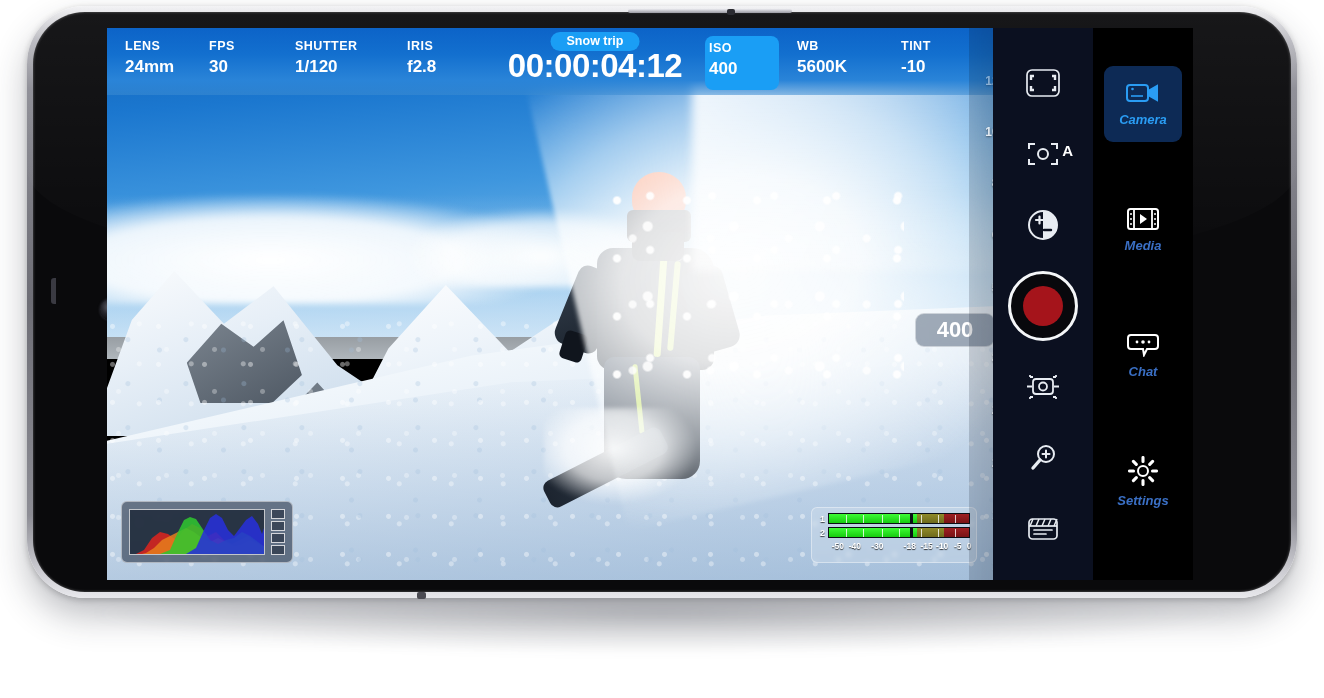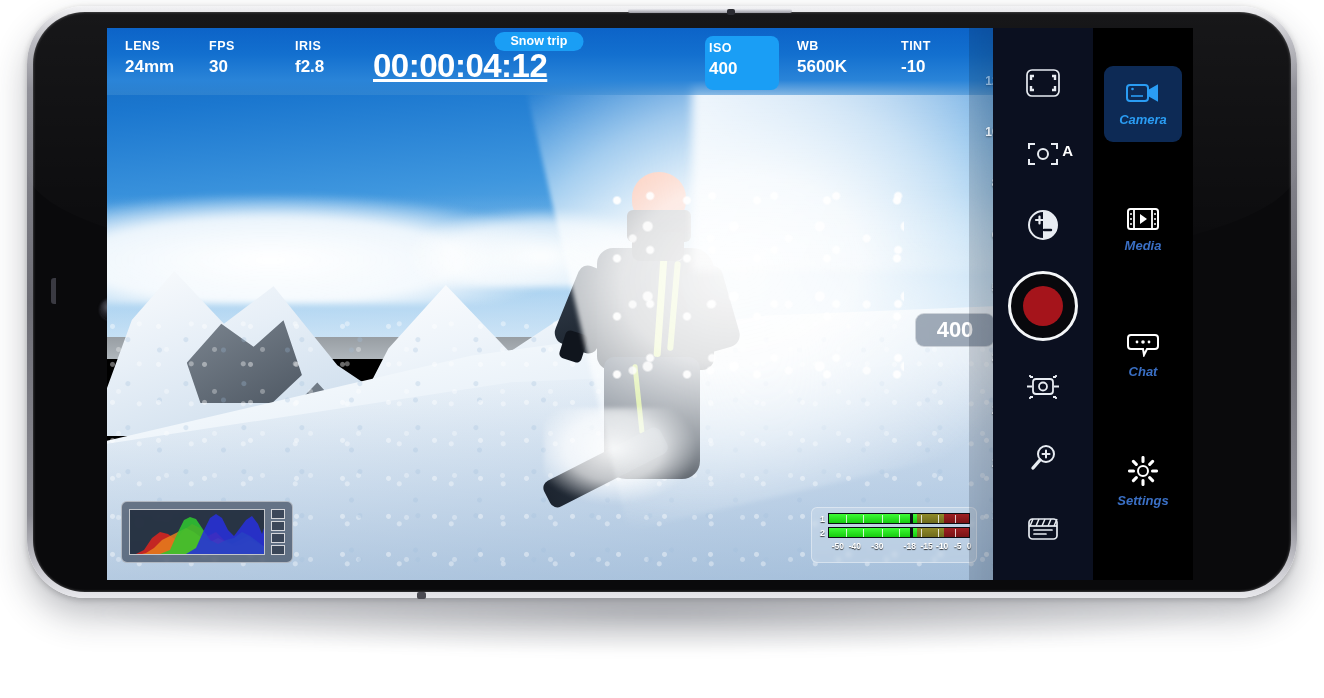--- a/index.html
+++ b/index.html
@@ -238,21 +238,21 @@
     color:#ffffff;
   }
   .hud-value {
     font-size:17px; font-weight:bold; line-height:26px; color:#ffffff;
     margin-top:1px;
   }
   #f-lens  { margin-left:18px; width:84px; }
   #f-fps   { width:86px; }
   #f-shut  { width:112px; }
   #f-iris  { width:78px; }
-  #timecode-wrap { position:relative; flex:1; display:flex; justify-content:flex-start;text-decoration:underline; }
+  #timecode-wrap { position:relative; flex:1; display:flex; justify-content:center; }
   #clip-badge {
     position:absolute; top:4px; left:50%; transform:translateX(-50%);
     background:#1a9ef5; color:#fff; font-size:12.5px; font-weight:bold;
     padding:2px 16px 3px; border-radius:10px; white-space:nowrap;
   }
   #timecode {
     margin-top:20px; font-size:33px; font-weight:bold; letter-spacing:-.5px;
     line-height:36px; color:#fff;
   }
   #iso-badge {
@@ -453,20 +453,24 @@
         <div class="hud-field" id="f-lens">
           <div class="hud-label">LENS</div>
           <div class="hud-value">24mm</div>
         </div>
 
         <div class="hud-field" id="f-fps">
           <div class="hud-label">FPS</div>
           <div class="hud-value">30</div>
         </div>
 
+        <div class="hud-field" id="f-shut">
+          <div class="hud-label">SHUTTER</div>
+          <div class="hud-value">1/120</div>
+        </div>
 
         <div class="hud-field" id="f-iris">
           <div class="hud-label">IRIS</div>
           <div class="hud-value">f2.8</div>
         </div>
 
         <div id="timecode-wrap">
           <div id="clip-badge">Snow trip</div>
           <div id="timecode">00:00:04:12</div>
         </div>

